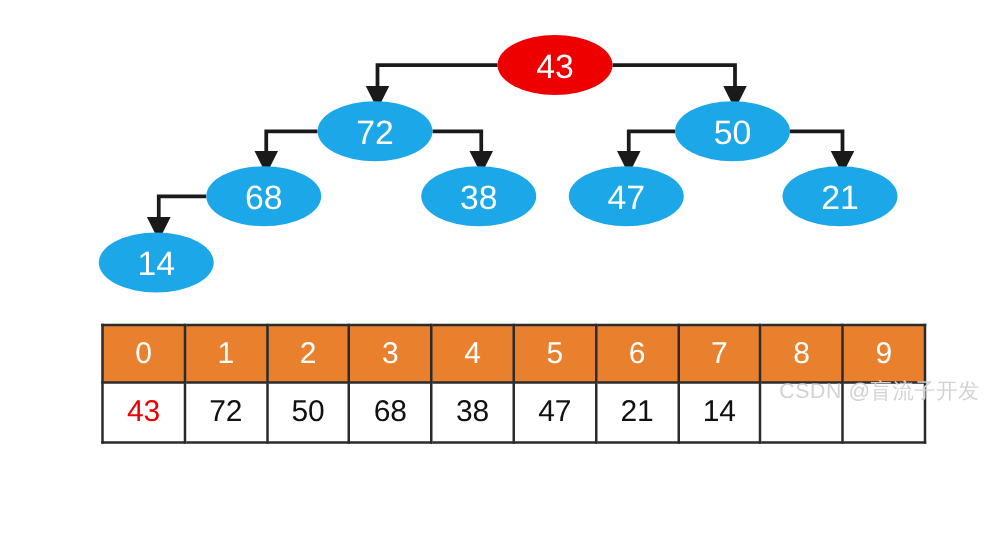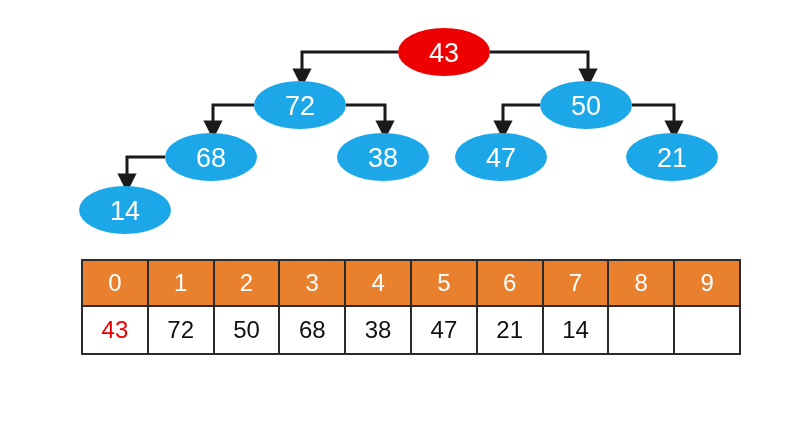--- a/index.html
+++ b/index.html
@@ -158,14 +158,15 @@
           <td>38</td>
           <td>47</td>
           <td>21</td>
           <td>14</td>
           <td></td>
           <td></td>
         </tr>
     </tbody>
   </table>
 
+  <div class="watermark">CSDN @盲流子开发</div>
 
 </div>
 
 </body></html>

